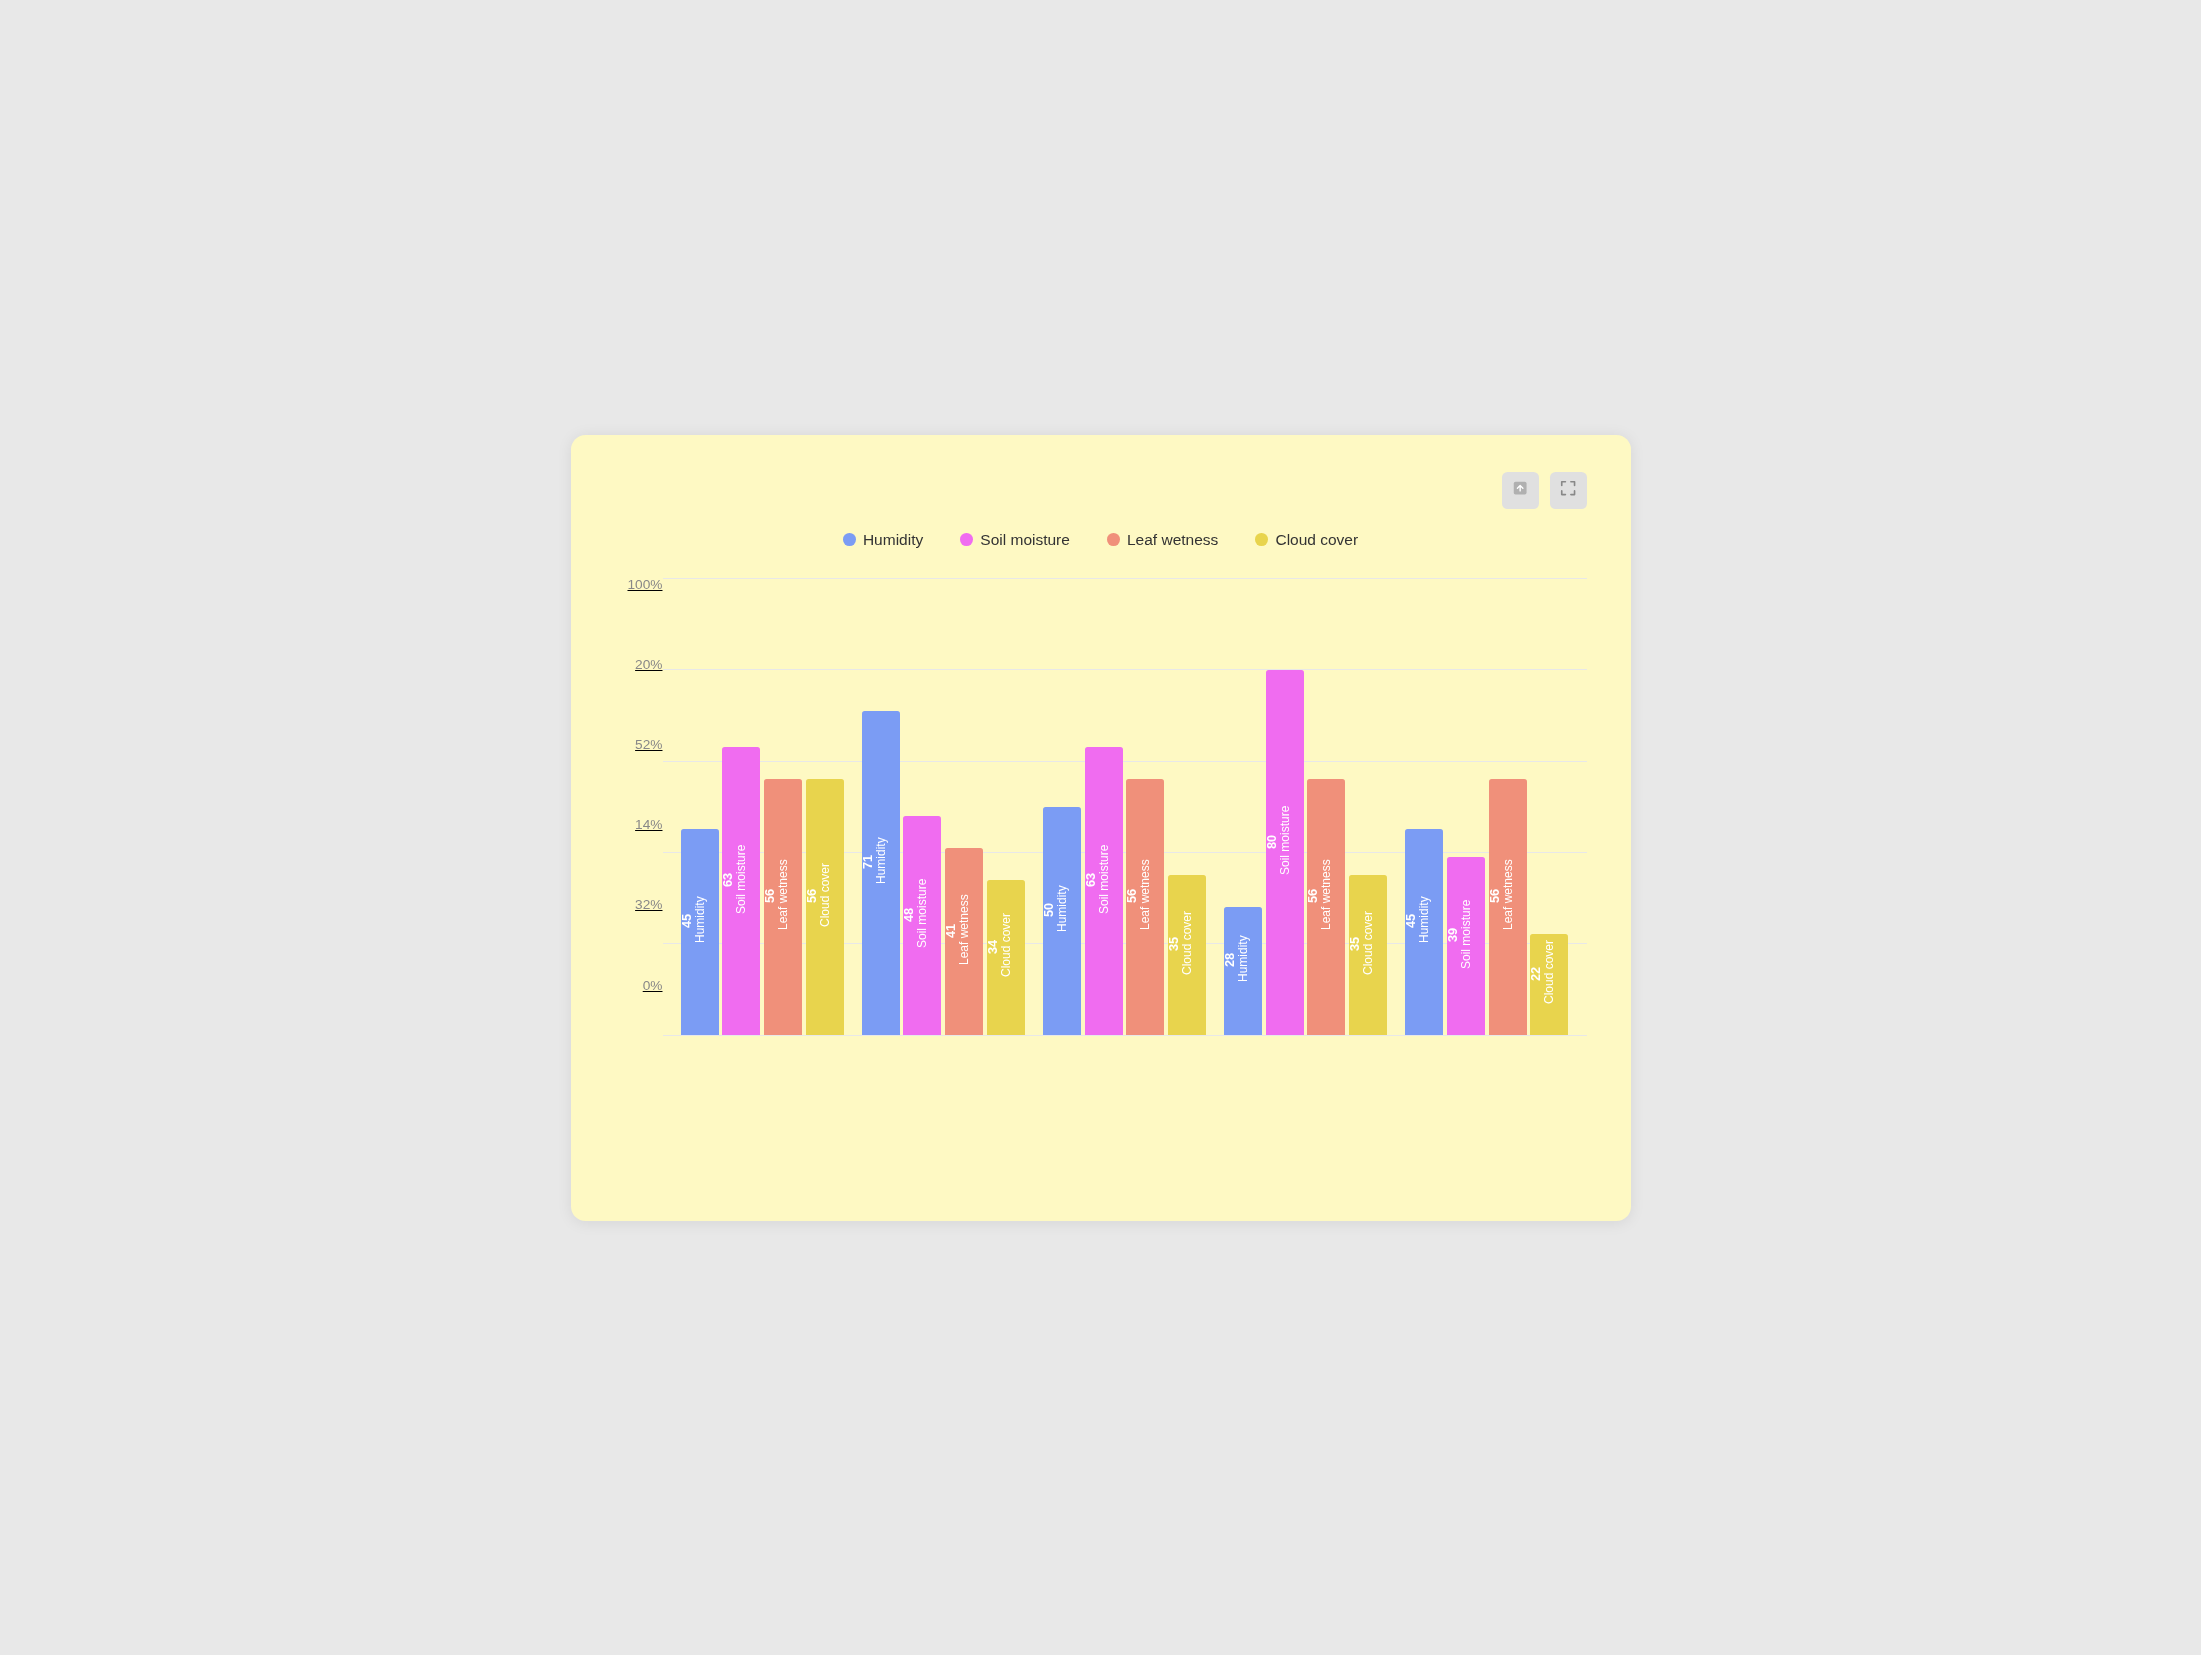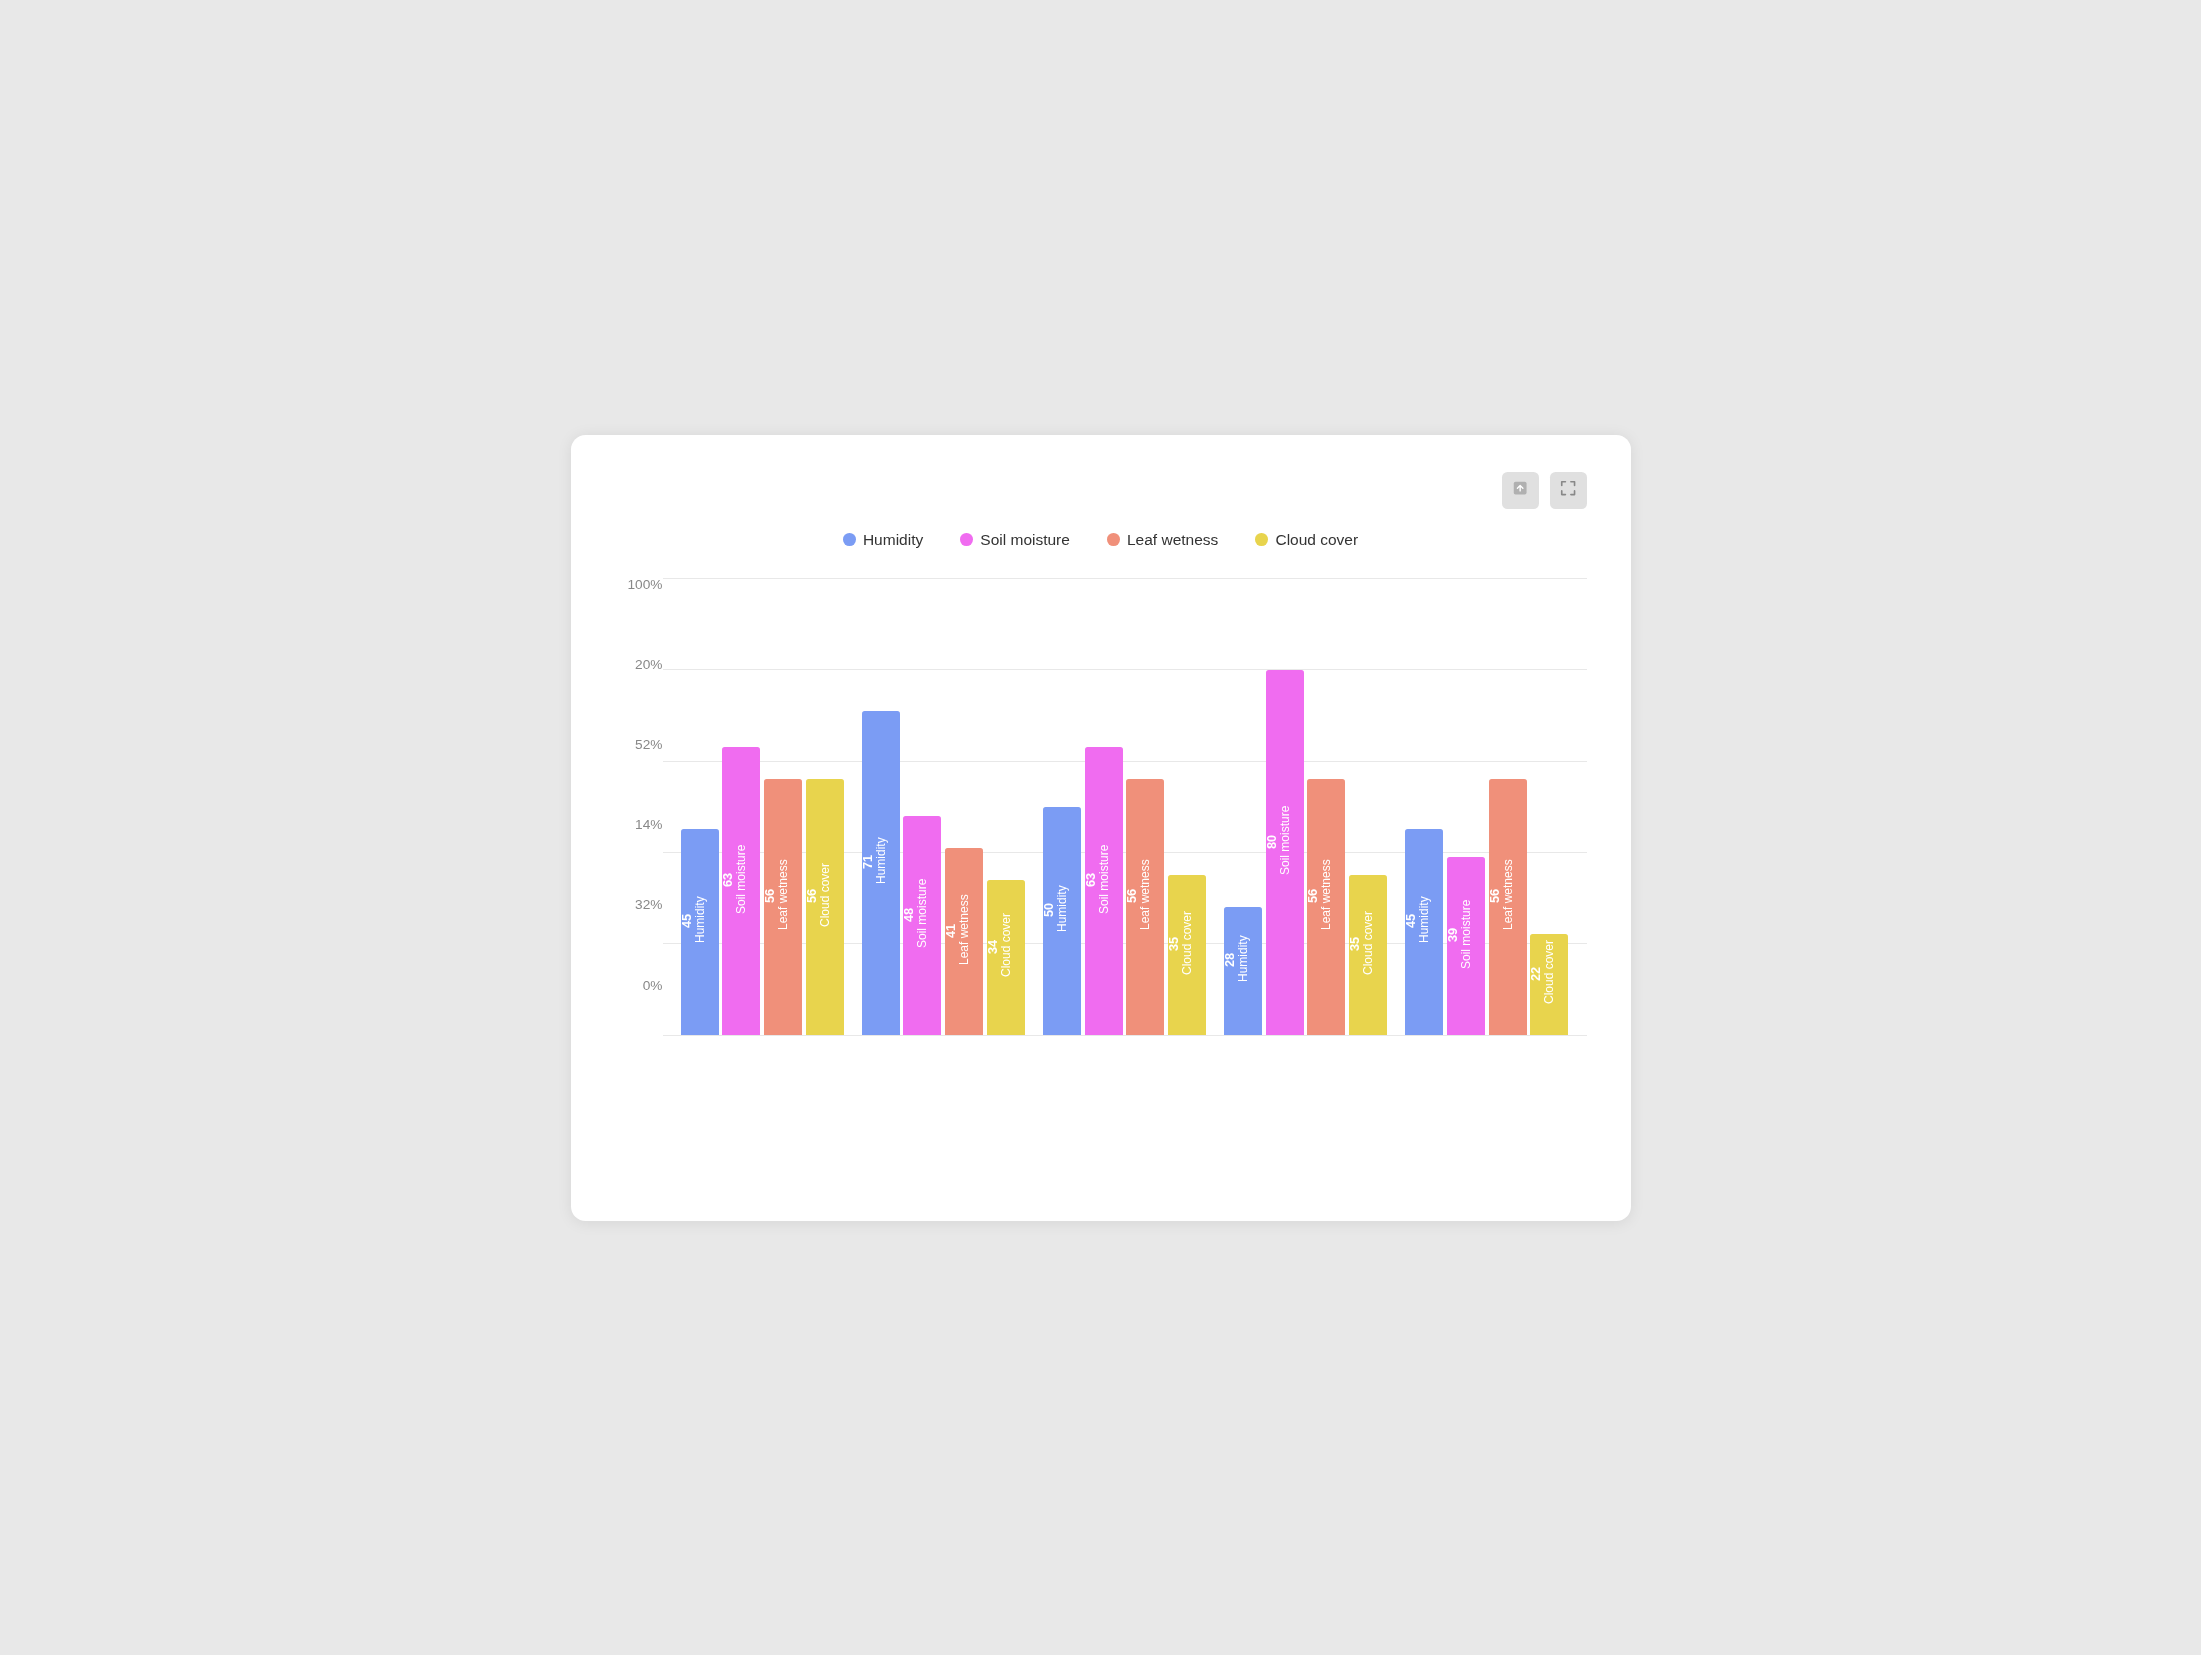--- a/index.html
+++ b/index.html
@@ -5,21 +5,21 @@
     * { box-sizing: border-box; margin: 0; padding: 0; }
     body {
       background: #e8e8e8;
       display: flex;
       justify-content: center;
       align-items: center;
       min-height: 100vh;
       font-family: -apple-system, BlinkMacSystemFont, 'Segoe UI', sans-serif;
     }
     .card {
-      background: #ffffff;
+      background: #fef9c3;
       border-radius: 14.6px;
       padding: 37px 44px 44px 44px;
       width: 1060px;
       min-height: 786px;
       position: relative;
       box-shadow: 0 1.8px 14.6px rgba(0,0,0,0.08);
     }
     .card-header {
       display: flex;
       justify-content: space-between;
@@ -73,20 +73,21 @@
       width: 12.8px;
       height: 12.8px;
       border-radius: 50%;
       flex-shrink: 0;
     }
     .chart-area {
       display: flex;
       flex-direction: row;
       align-items: stretch;
       gap: 0;
+      text-decoration: underline;
     }
     .y-axis {
       display: flex;
       flex-direction: column;
       justify-content: space-between;
       padding-bottom: 44px;
       width: 48px;
       align-items: flex-end;
       flex-shrink: 0;
     }

